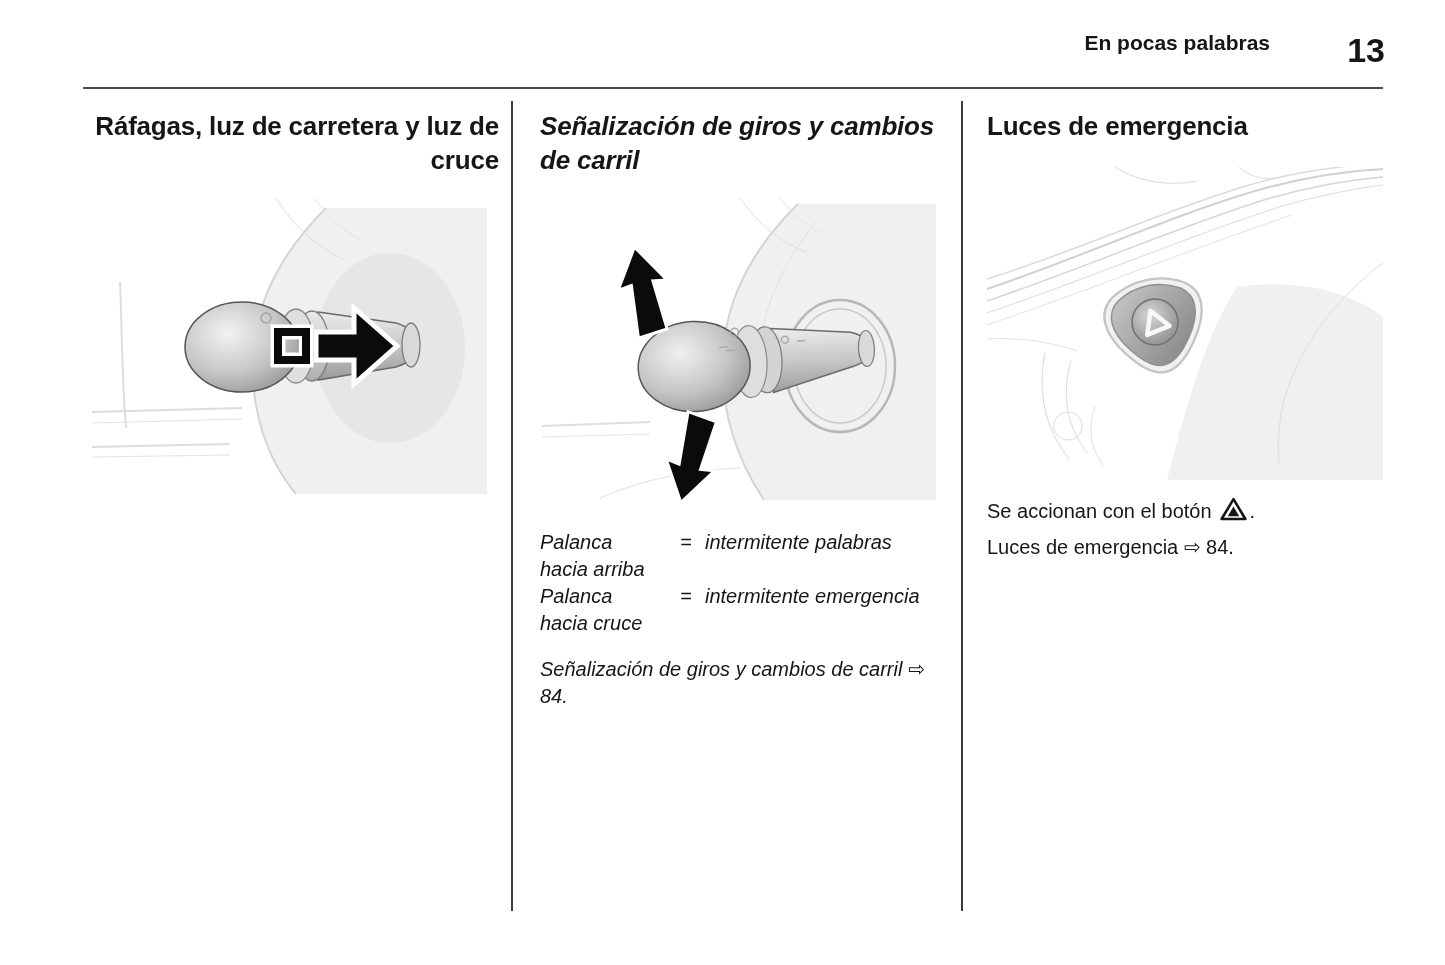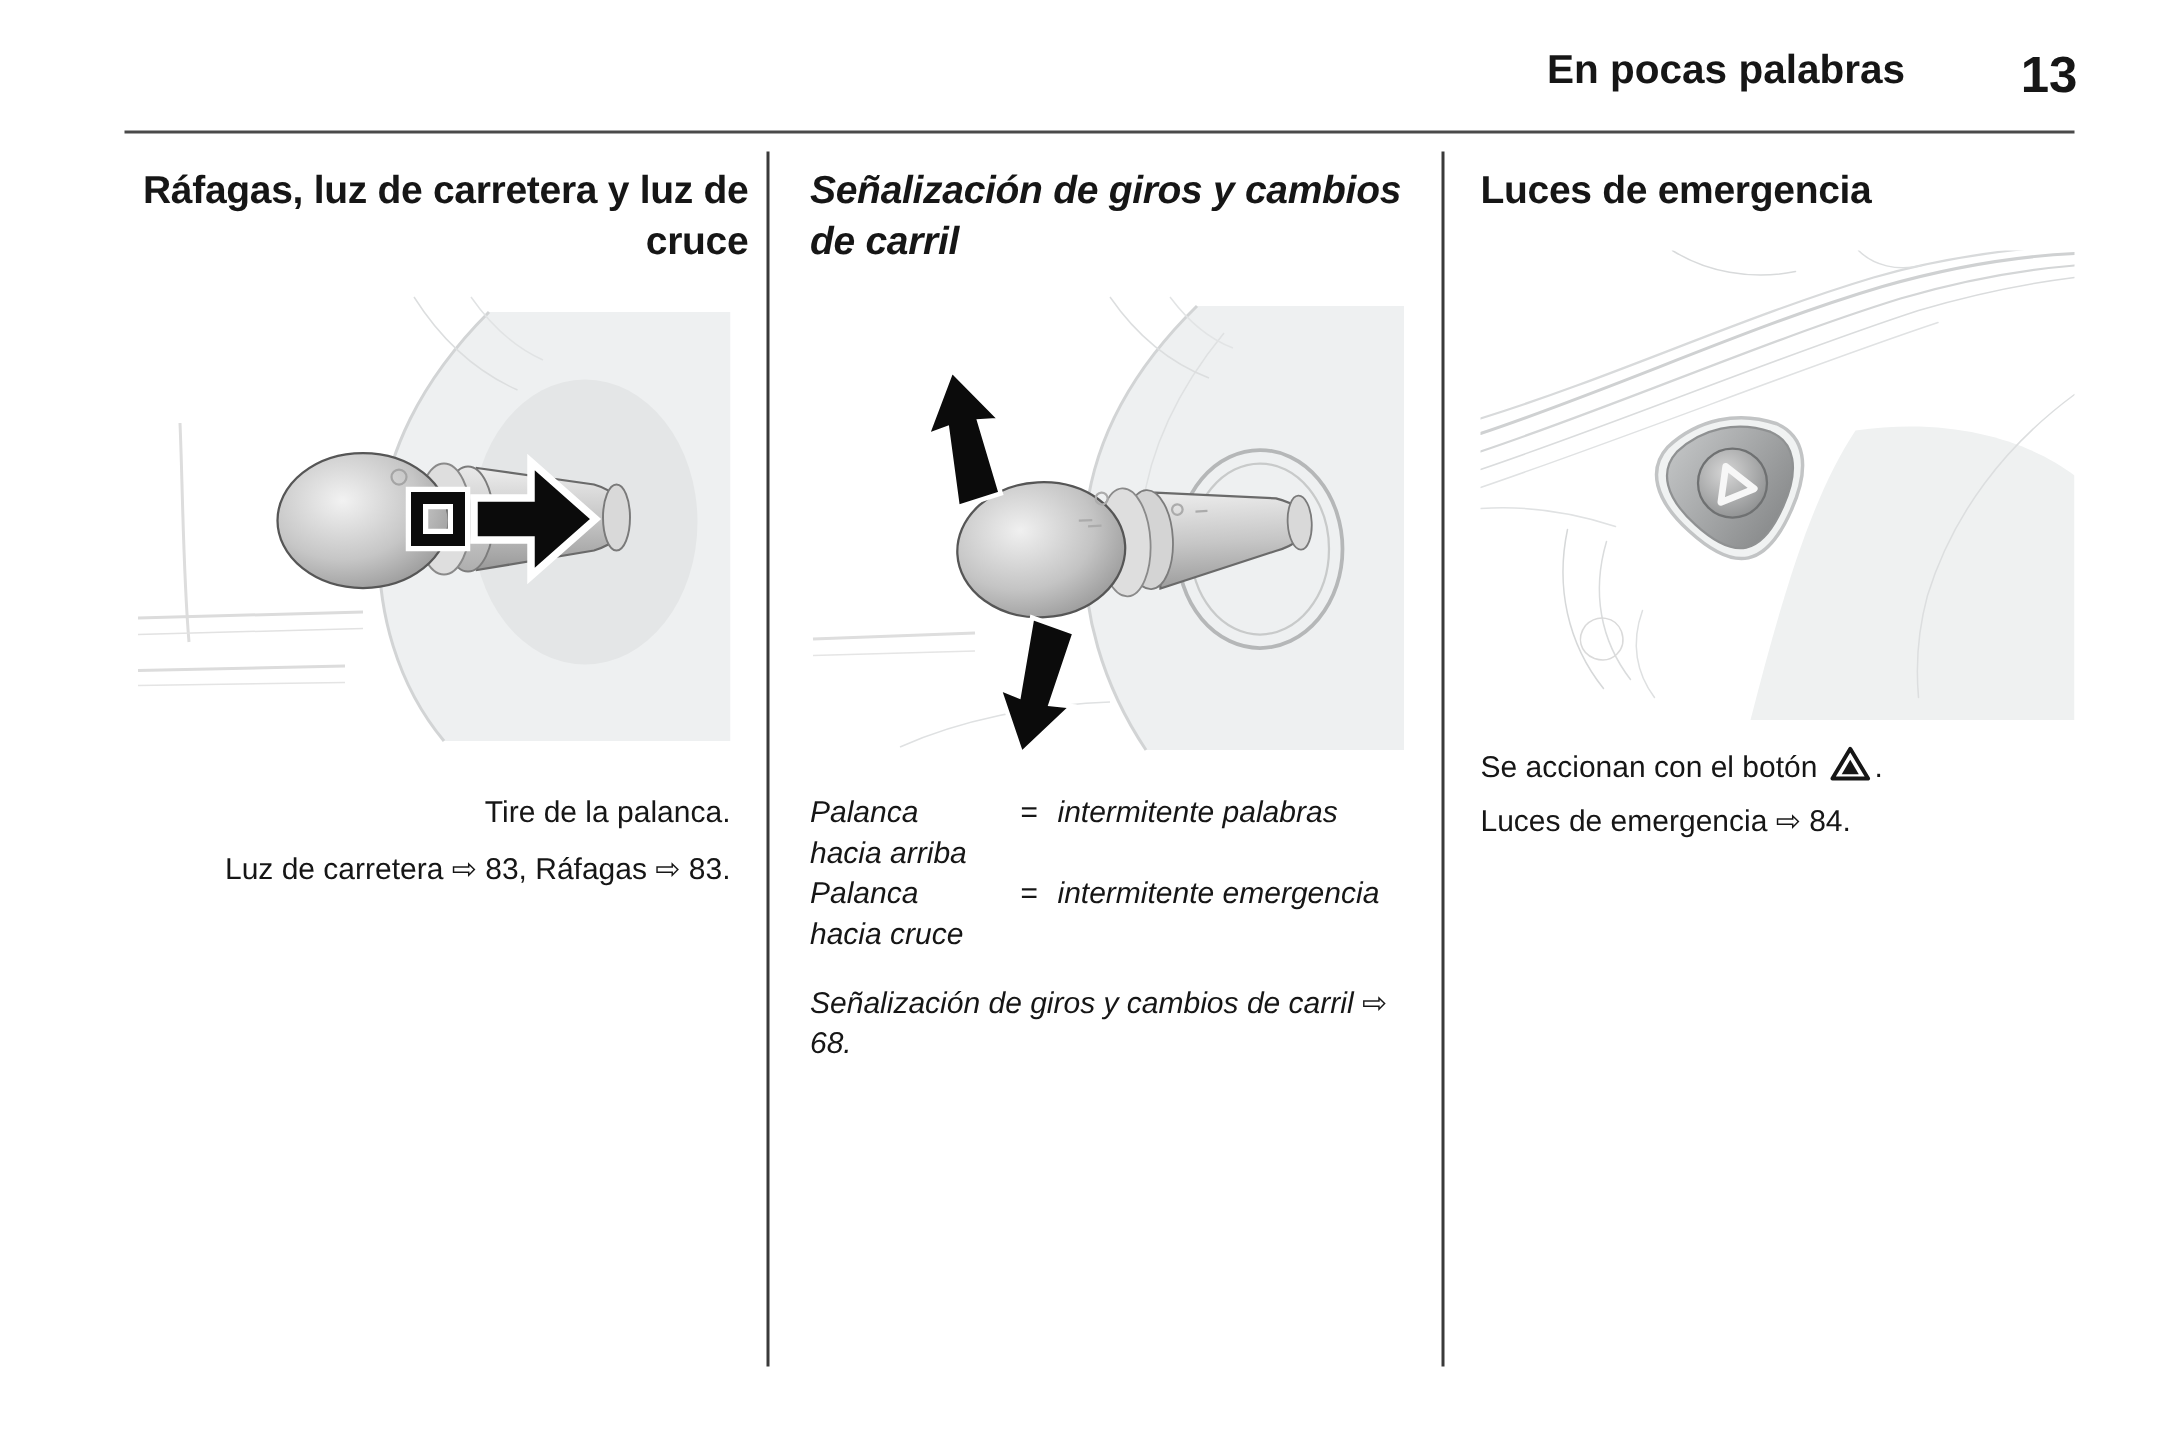--- a/index.html
+++ b/index.html
@@ -1,21 +1,21 @@
 <!DOCTYPE html>
 <html><head>
 <meta charset="utf-8">
 <style>
   html,body { margin:0; padding:0; background:#ffffff; }
   .page {
     position:relative; width:1445px; height:965px; background:#ffffff;
     font-family:"Liberation Sans","DejaVu Sans",sans-serif; color:#161616;
     overflow:hidden;
   }
-  .hdr-title { position:absolute; top:31px; right:175px; font-size:27px; font-weight:bold; white-space:nowrap; }
+  .hdr-title { position:absolute; top:31px; right:175px; font-size:21px; font-weight:bold; white-space:nowrap; }
   .hdr-num   { position:absolute; top:31px; right:60px;  font-size:34px; font-weight:bold; }
   .hdr-rule  { position:absolute; left:83px; top:87px; width:1300px; height:2px; background:#4a4a4a; }
   .vdiv      { position:absolute; top:101px; width:2px; height:810px; background:#3a3a3a; }
   .vdiv-1 { left:511px; }
   .vdiv-2 { left:961px; }
   .col { position:absolute; top:0; height:965px; }
   .col-1 { left:90px;  width:397px;text-align:right; }
   .col-2 { left:540px; width:396px;font-style:italic; }
   .col-3 { left:987px; width:396px; }
   .col-heading {
@@ -90,24 +90,20 @@
           <circle cx="176" cy="122" r="5" fill="none" stroke="#a5a5a5" stroke-width="1.5"></circle>
         </g>
         <g>
           <rect x="188" y="136" width="28" height="28" fill="none" stroke="#ffffff" stroke-width="15"></rect>
           <rect x="188" y="136" width="28" height="28" fill="none" stroke="#0b0b0b" stroke-width="8"></rect>
           <path d="M226,136 H264 V112 L307,150 L264,188 V164 H226 Z" fill="#0b0b0b" stroke="#ffffff" stroke-width="5"></path>
         </g>
       </svg>
     </figure>
 
-    <div class="body-block body-12">
-      <p class="gap-after-1">Tire de la palanca.</p>
-      <p>Luz de carretera ⇨ 83, Ráfagas ⇨ 83.</p>
-    </div>
   </section>
 
   <section class="col col-2">
     <h2 class="col-heading">Señalización de giros y cambios de carril</h2>
 
     <figure class="fig fig-2">
       <svg viewBox="0 0 396 316">
         <defs>
           <radialGradient id="g2k" cx="38%" cy="35%" r="80%">
             <stop offset="0%" stop-color="#f0f0f0"></stop>
@@ -155,21 +151,21 @@
 
     <div class="body-block body-12">
       <div class="def-grid">
         <div class="def-term">Palanca hacia arriba</div>
         <div>=</div>
         <div>intermitente palabras</div>
         <div class="def-term">Palanca hacia cruce</div>
         <div>=</div>
         <div>intermitente emergencia</div>
       </div>
-      <p class="def-para">Señalización de giros y cambios de carril ⇨ 68.</p>
+      <p class="def-para">Señalización de giros y cambios de carril ⇨ 84.</p>
     </div>
   </section>
 
   <section class="col col-3">
     <h2 class="col-heading">Luces de emergencia</h2>
 
     <figure class="fig fig-3">
       <svg viewBox="0 0 396 313">
         <defs>
           <linearGradient id="g3b" x1="0" y1="0" x2="1" y2="1">

